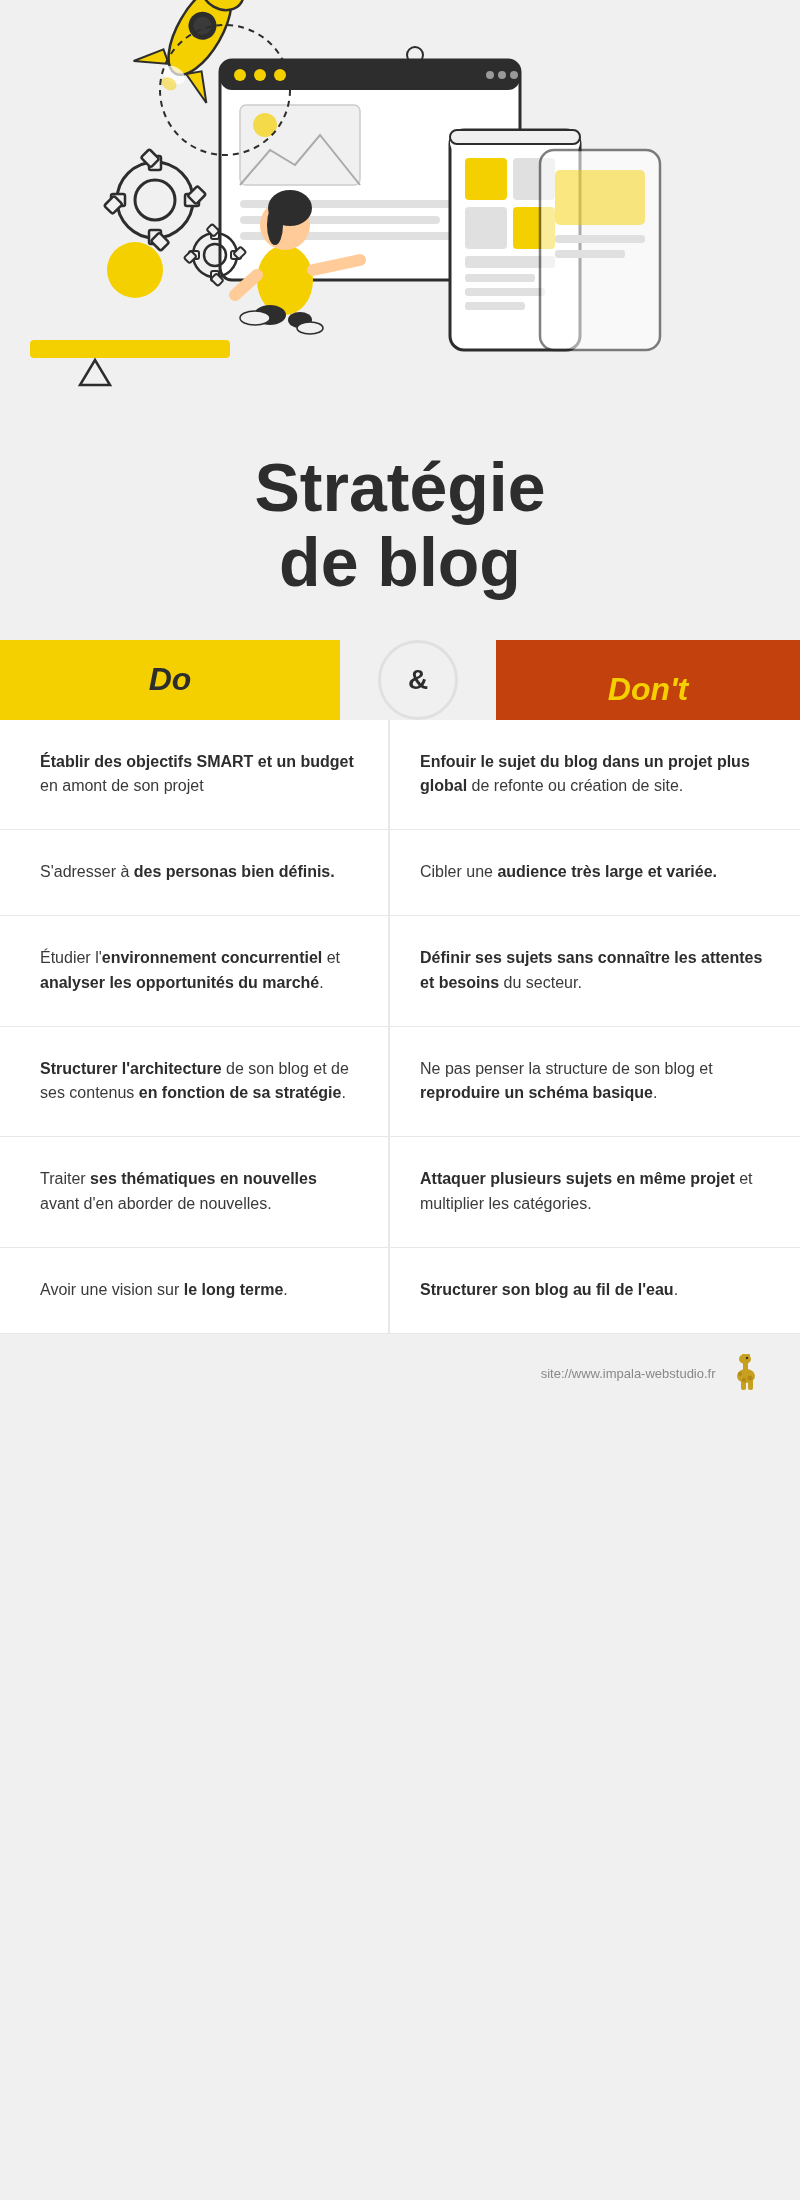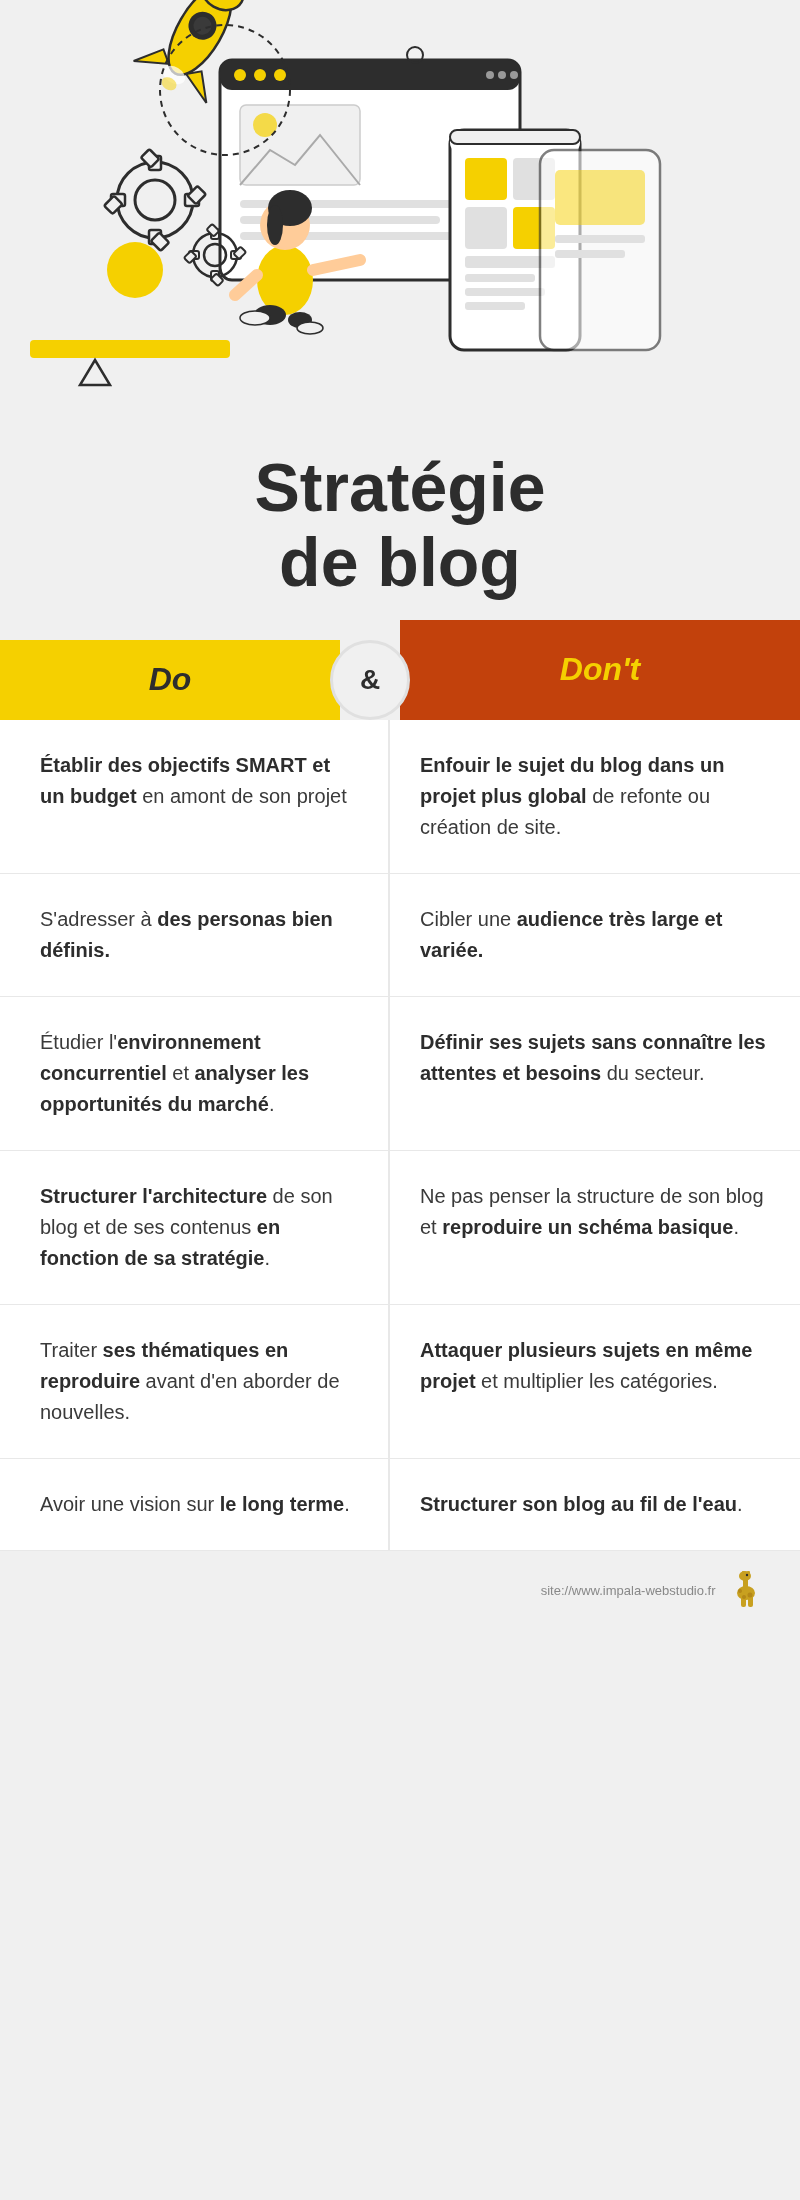--- a/index.html
+++ b/index.html
@@ -36,22 +36,23 @@
       font-weight: 900;
       color: #2d2d2d;
       line-height: 1.1;
     }
 
     
     .do-dont-header {
       display: flex;
       width: 100%;
       height: 80px;
-      align-items: flex-end;
+      align-items: flex-start;
       margin-bottom: 0;
+      gap: 48px;
     }
 
     .do-box {
       background: #f5d000;
       width: 340px;
       height: 80px;
       display: flex;
       align-items: center;
       justify-content: center;
       flex-shrink: 0;
@@ -121,21 +122,21 @@
       background: #fff;
     }
 
     .dont-cell {
       flex: 1;
       padding: 30px 24px 30px 30px;
       background: #fff;
     }
 
     .cell-text {
-      font-size: 20px;
+      font-size: 16px;
       line-height: 1.55;
       color: #3a3a3a;
     }
 
     .cell-text strong {
       font-weight: 800;
       color: #2d2d2d;
     }
 
     
@@ -332,21 +333,21 @@
     <div class="content-row">
       <div class="do-cell">
         <p class="cell-text"><strong>Structurer l'architecture</strong> de son blog et de ses contenus <strong>en fonction de sa stratégie</strong>.</p>
       </div>
       <div class="dont-cell">
         <p class="cell-text">Ne pas penser la structure de son blog et <strong>reproduire un schéma basique</strong>.</p>
       </div>
     </div>
     <div class="content-row">
       <div class="do-cell">
-        <p class="cell-text">Traiter <strong>ses thématiques en reproduire</strong> avant d'en aborder de nouvelles.</p>
+        <p class="cell-text">Traiter <strong>ses thématiques en nouvelles</strong> avant d'en aborder de nouvelles.</p>
       </div>
       <div class="dont-cell">
         <p class="cell-text"><strong>Attaquer plusieurs sujets en même projet</strong> et multiplier les catégories.</p>
       </div>
     </div>
     <div class="content-row">
       <div class="do-cell">
         <p class="cell-text">Avoir une vision sur <strong>le long terme</strong>.</p>
       </div>
       <div class="dont-cell">

